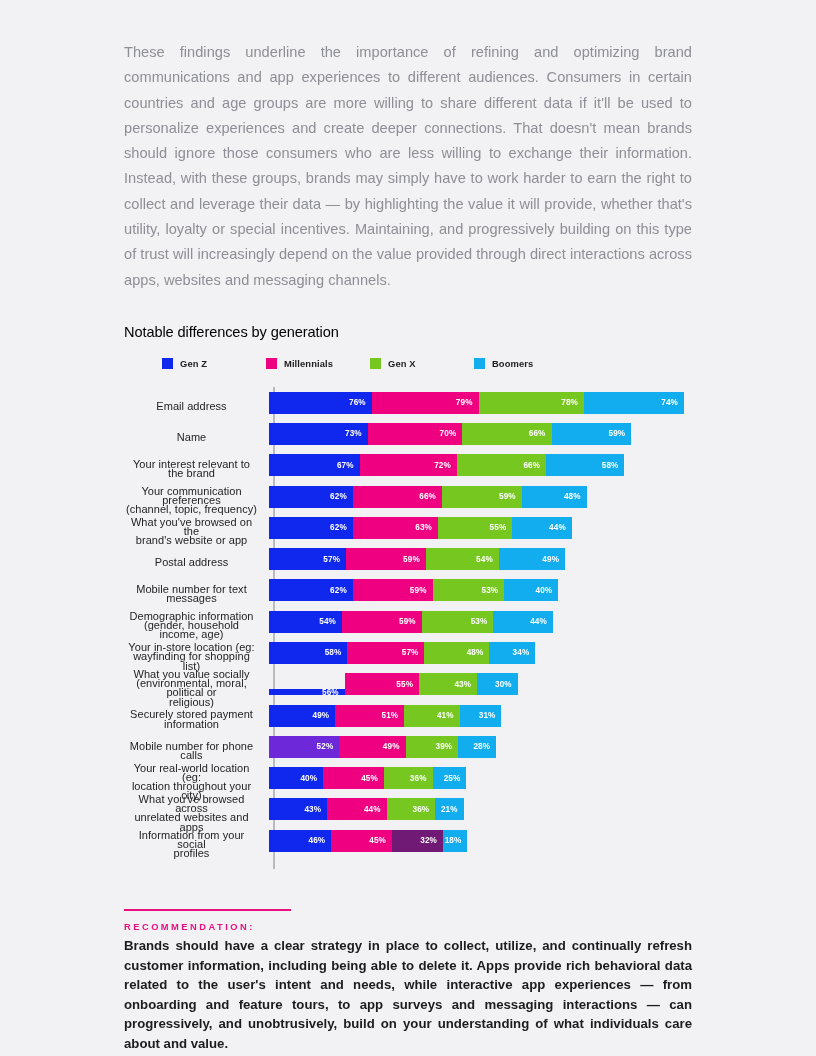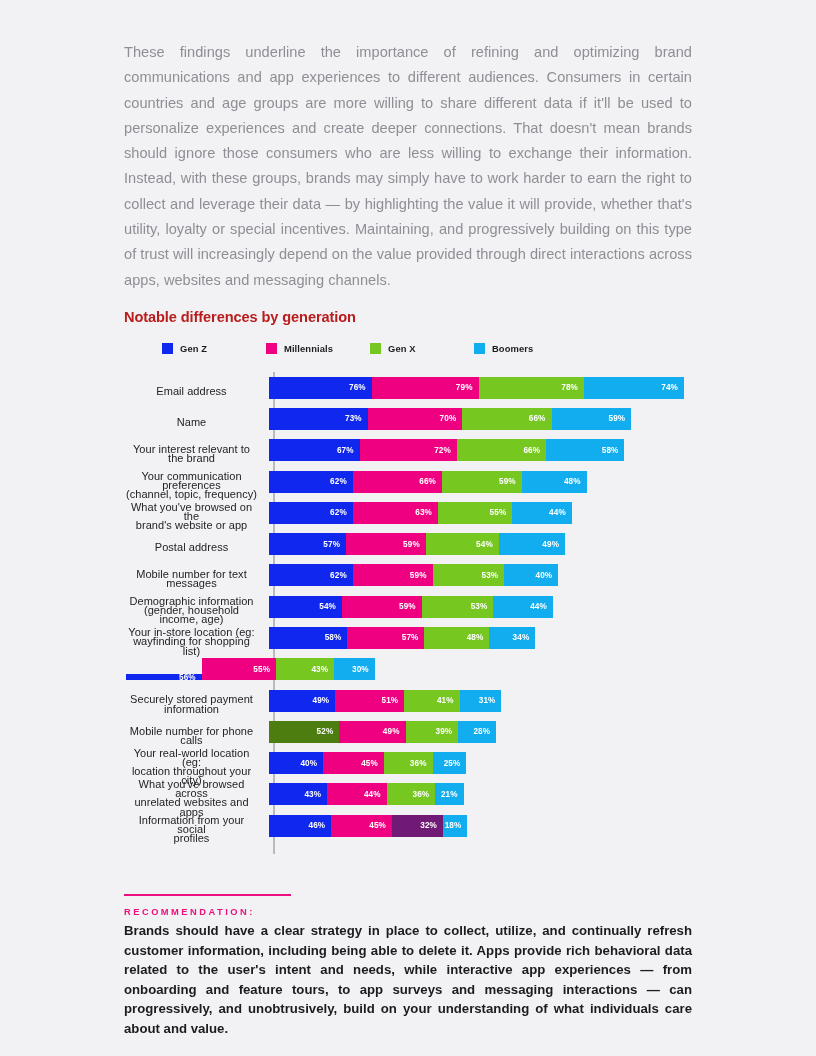--- a/index.html
+++ b/index.html
@@ -34,24 +34,24 @@
     line-height: 25.3px;
     color: #8e8e96;
     text-align: justify;
     text-justify: inter-word;
     letter-spacing: 0.02px;
     margin: 0;
   }
 
   
   .chart-title {
-    margin-top: 16px;
+    margin-top: 31px;
     font-size: 14.6px;
-    font-weight: bold;
-    color: #b91c1c;
+    font-weight: normal;
+    color: #000000;
     letter-spacing: -0.1px;
   }
 
   .legend {
     margin-top: 17px;
     margin-left: 38px;
     display: flex;
     align-items: center;
     height: 14px;
   }
@@ -339,20 +339,23 @@
               </div>
               <div class="seg" style="width: 64.886px; background: rgb(118, 200, 33);">
                 <span class="seg-val">48%</span>
               </div>
               <div class="seg" style="width: 45.9609px; background: rgb(18, 173, 238); padding-left: 16px;">
                 <span class="seg-val">34%</span>
               </div>
             </div>
           </div>
           <div class="row">
+            <div class="row-label">What you value socially
+(environmental, moral, political or
+religious)</div>
             <div class="bars">
               <div class="seg" style="width: 75.7003px; background: rgb(16, 40, 238); margin-top: 16px;">
                 <span class="seg-val">56%</span>
               </div>
               <div class="seg" style="width: 74.3485px; background: rgb(238, 0, 128);">
                 <span class="seg-val">55%</span>
               </div>
               <div class="seg" style="width: 58.127px; background: rgb(118, 200, 33);">
                 <span class="seg-val">43%</span>
               </div>
@@ -375,21 +378,21 @@
                 <span class="seg-val">41%</span>
               </div>
               <div class="seg" style="width: 41.9055px; background: rgb(18, 173, 238);">
                 <span class="seg-val">31%</span>
               </div>
             </div>
           </div>
           <div class="row">
             <div class="row-label">Mobile number for phone calls</div>
             <div class="bars">
-              <div class="seg" style="width: 70.2932px; background: #4d7c0f;">
+              <div class="seg" style="width: 70.2932px; background: #6d28d9;">
                 <span class="seg-val">52%</span>
               </div>
               <div class="seg" style="width: 66.2378px; background: rgb(238, 0, 128);">
                 <span class="seg-val">49%</span>
               </div>
               <div class="seg" style="width: 52.7199px; background: rgb(118, 200, 33);">
                 <span class="seg-val">39%</span>
               </div>
               <div class="seg" style="width: 37.8502px; background: rgb(18, 173, 238);">
                 <span class="seg-val">28%</span>

